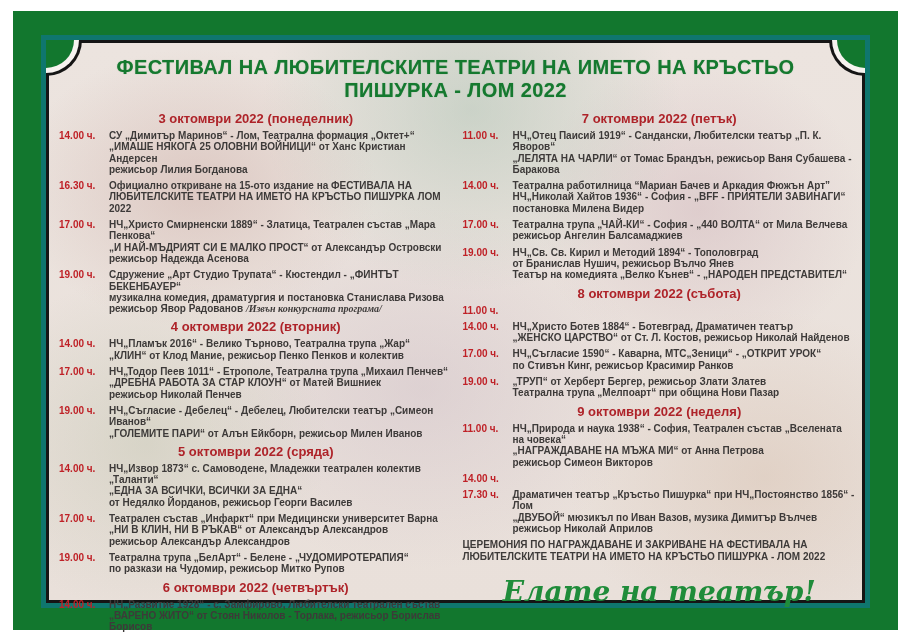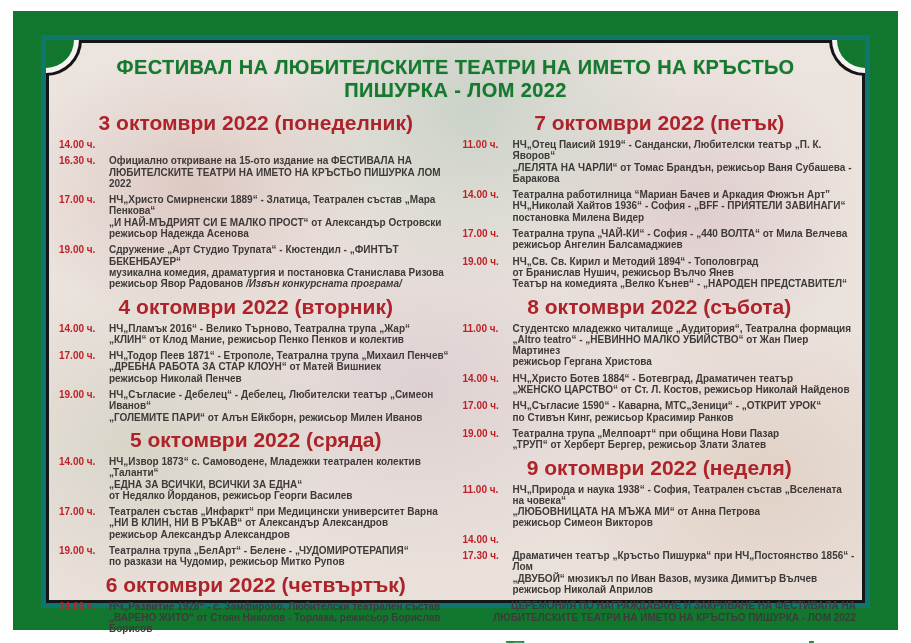--- a/index.html
+++ b/index.html
@@ -24,28 +24,28 @@
   .corner.tl{left:-3px;}
   .corner.tr{right:-3px;transform:scaleX(-1);}
   .title{
     position:relative;text-align:center;margin:13px 30px 4px 30px;
     color:#15792f;font-size:20px;font-weight:800;letter-spacing:.4px;
     text-shadow:0 0 1px rgba(21,121,47,.4);
   }
   .columns{position:relative;display:flex;gap:10px;padding:2px 6px 0 10px;}
   .column{flex:1 1 0;min-width:0;}
   .date-heading{
-    text-align:center;color:#ae2329;font-size:21px;font-weight:800;
+    text-align:center;color:#ae2329;font-size:13px;font-weight:800;
     margin:3px 0 4px 0;
   }
   .event-row{display:flex;margin:0 0 5px 0;}
   .event-time{flex:0 0 50px;color:#bf2127;font-size:10px;font-weight:800;line-height:11.3px;}
   .event-lines{flex:1;color:#3d3a39;font-size:10px;font-weight:700;line-height:11.3px;}
-  .event-lines em{font-style:italic;font-weight:700;}
-  .ceremony{margin-top:5px;text-align:right;color:#3d3a39;font-size:10px;font-weight:800;line-height:12px;}
+  .event-lines em{font-style:italic;font-weight:700;font-family:Liberation Serif, serif;}
+  .ceremony{margin-top:5px;text-align:left;color:#3d3a39;font-size:10px;font-weight:800;line-height:12px;}
   .come-to-theatre{
     margin-top:12px;text-align:center;color:#1f8c3a;
     font-family:"DejaVu Serif", serif;font-style:italic;font-weight:700;font-size:28px;
   }
 </style>
 </head>
 <body>
 
 <div class="poster">
   <div class="frame">
@@ -63,20 +63,25 @@
           <path d="M0,0 H28 A28,28 0 0 1 0,28 Z" fill="#12772e"></path>
         </svg>
 
         <div class="title">ФЕСТИВАЛ НА ЛЮБИТЕЛСКИТЕ ТЕАТРИ НА ИМЕТО НА КРЪСТЬО ПИШУРКА - ЛОМ 2022</div>
 
         <div class="columns">
           <div class="column">
               <div class="date-heading">3 октомври 2022 (понеделник)</div>
               <div class="event-row">
                 <div class="event-time">14.00 ч.</div>
+                <div class="event-lines">
+                  <div>СУ „Димитър Маринов“ - Лом, Театрална формация „Октет+“</div>
+                  <div>„ИМАШЕ НЯКОГА 25 ОЛОВНИ ВОЙНИЦИ“ от Ханс Кристиан Андерсен</div>
+                  <div>режисьор Лилия Богданова</div>
+                </div>
               </div>
               <div class="event-row">
                 <div class="event-time">16.30 ч.</div>
                 <div class="event-lines">
                   <div>Официално откриване на 15-ото издание на ФЕСТИВАЛА НА</div>
                   <div>ЛЮБИТЕЛСКИТЕ ТЕАТРИ НА ИМЕТО НА КРЪСТЬО ПИШУРКА ЛОМ 2022</div>
                 </div>
               </div>
               <div class="event-row">
                 <div class="event-time">17.00 ч.</div>
@@ -98,21 +103,21 @@
               <div class="event-row">
                 <div class="event-time">14.00 ч.</div>
                 <div class="event-lines">
                   <div>НЧ„Пламък 2016“ - Велико Търново, Театрална трупа „Жар“</div>
                   <div>„КЛИН“ от Клод Мание, режисьор Пенко Пенков и колектив</div>
                 </div>
               </div>
               <div class="event-row">
                 <div class="event-time">17.00 ч.</div>
                 <div class="event-lines">
-                  <div>НЧ„Тодор Пеев 1871“ - Етрополе, Театрална трупа „Михаил Пенчев“</div>
+                  <div>НЧ„Тодор Пеев 1011“ - Етрополе, Театрална трупа „Михаил Пенчев“</div>
                   <div>„ДРЕБНА РАБОТА ЗА СТАР КЛОУН“ от Матей Вишниек</div>
                   <div>режисьор Николай Пенчев</div>
                 </div>
               </div>
               <div class="event-row">
                 <div class="event-time">19.00 ч.</div>
                 <div class="event-lines">
                   <div>НЧ„Съгласие - Дебелец“ - Дебелец, Любителски театър „Симеон Иванов“</div>
                   <div>„ГОЛЕМИТЕ ПАРИ“ от Алън Ейкборн, режисьор Милен Иванов</div>
                 </div>
@@ -179,53 +184,48 @@
                   <div class="event-time">19.00 ч.</div>
                   <div class="event-lines">
                     <div>НЧ„Св. Св. Кирил и Методий 1894“ - Тополовград</div>
                     <div>от Бранислав Нушич, режисьор Вълчо Янев</div>
                     <div>Театър на комедията „Велко Кънев“ - „НАРОДЕН ПРЕДСТАВИТЕЛ“</div>
                   </div>
                 </div>
                 <div class="date-heading">8 октомври 2022 (събота)</div>
                 <div class="event-row">
                   <div class="event-time">11.00 ч.</div>
-                  <div class="event-lines">
-                    <div>Студентско младежко читалище „Аудитория“, Театрална формация</div>
-                    <div>„Altro teatro“ - „НЕВИННО МАЛКО УБИЙСТВО“ от Жан Пиер Мартинез</div>
-                    <div>режисьор Гергана Христова</div>
-                  </div>
                 </div>
                 <div class="event-row">
                   <div class="event-time">14.00 ч.</div>
                   <div class="event-lines">
                     <div>НЧ„Христо Ботев 1884“ - Ботевград, Драматичен театър</div>
                     <div>„ЖЕНСКО ЦАРСТВО“ от Ст. Л. Костов, режисьор Николай Найденов</div>
                   </div>
                 </div>
                 <div class="event-row">
                   <div class="event-time">17.00 ч.</div>
                   <div class="event-lines">
                     <div>НЧ„Съгласие 1590“ - Каварна, МТС„Зеници“ - „ОТКРИТ УРОК“</div>
                     <div>по Стивън Кинг, режисьор Красимир Ранков</div>
                   </div>
                 </div>
                 <div class="event-row">
                   <div class="event-time">19.00 ч.</div>
                   <div class="event-lines">
+                    <div>„ТРУП“ от Херберт Бергер, режисьор Злати Златев</div>
                     <div>Театрална трупа „Мелпоарт“ при община Нови Пазар</div>
-                    <div>„ТРУП“ от Херберт Бергер, режисьор Злати Златев</div>
                   </div>
                 </div>
                 <div class="date-heading">9 октомври 2022 (неделя)</div>
                 <div class="event-row">
                   <div class="event-time">11.00 ч.</div>
                   <div class="event-lines">
                     <div>НЧ„Природа и наука 1938“ - София, Театрален състав „Вселената на човека“</div>
-                    <div>„ЛЮБОВНИЦАТА НА МЪЖА МИ“ от Анна Петрова</div>
+                    <div>„НАГРАЖДАВАНЕ НА МЪЖА МИ“ от Анна Петрова</div>
                     <div>режисьор Симеон Викторов</div>
                   </div>
                 </div>
                 <div class="event-row">
                   <div class="event-time">14.00 ч.</div>
                 </div>
                 <div class="event-row">
                   <div class="event-time">17.30 ч.</div>
                   <div class="event-lines">
                     <div>Драматичен театър „Кръстьо Пишурка“ при НЧ„Постоянство 1856“ - Лом</div>

